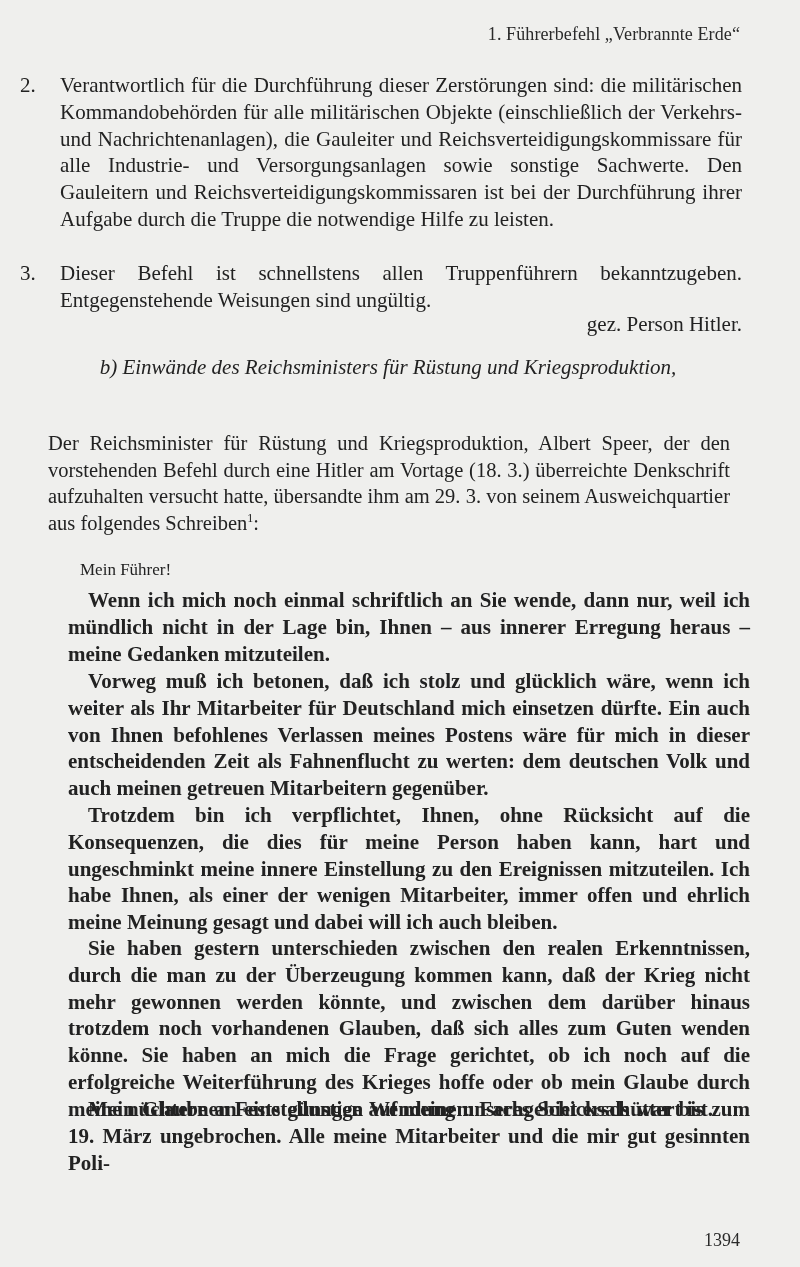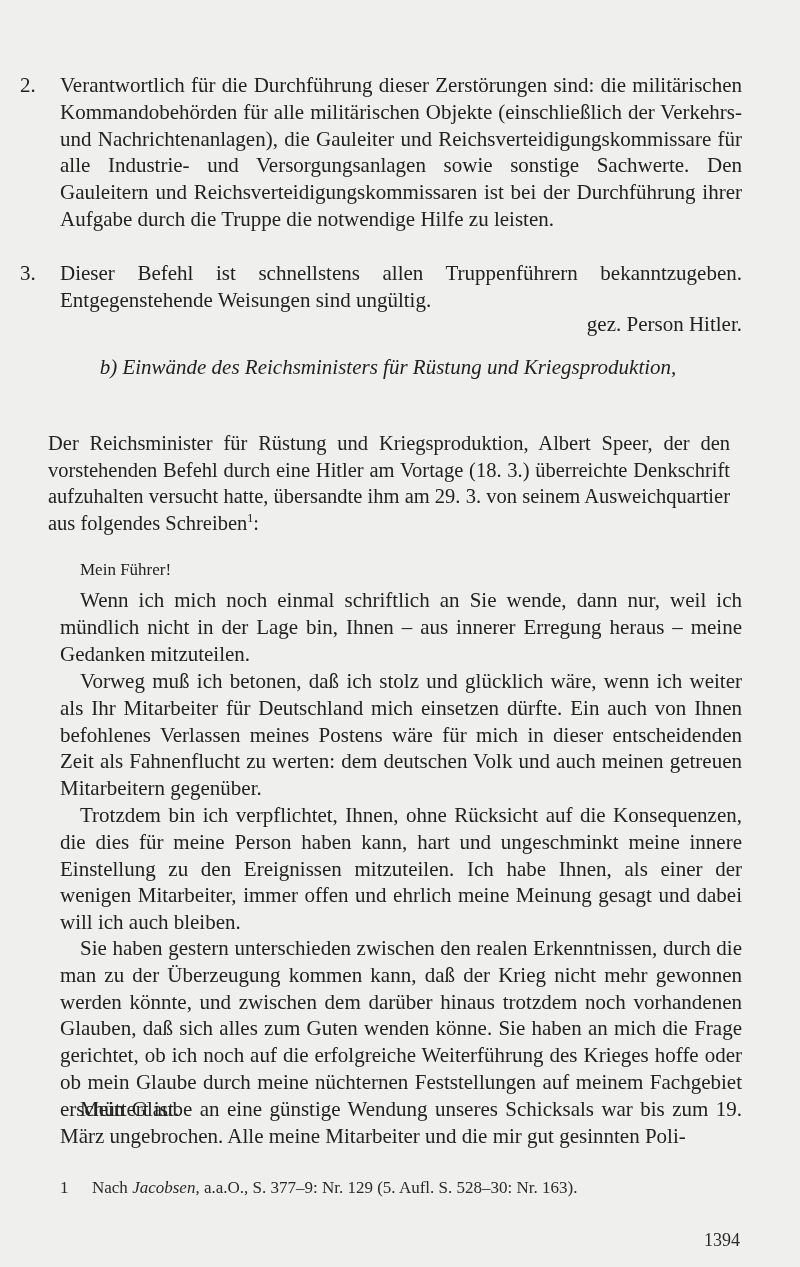--- a/index.html
+++ b/index.html
@@ -24,38 +24,39 @@
     position: absolute; left: 0; width: 776px; text-align: center;
     font-style: italic; font-size: 21px; line-height: 30px;
   }
   .intro {
     position: absolute; left: 48px; width: 682px;
     font-size: 20.5px; line-height: 26.5px;
     text-indent: 0; text-align: justify; text-align-last: left;
   }
   .salutation { position: absolute; left: 80px; font-size: 17px; }
   .para {
-    position: absolute; left: 60px; width: 682px;
+    position: absolute; left: 68px; width: 682px;
     font-size: 21px; line-height: 26.8px;
-    text-align: justify; text-align-last: left; text-indent: 20px;
+    text-align: justify; text-align-last: left; text-indent: 20px; font-weight: bold;
   }
   .footnote {
     position: absolute; left: 60px; top: 1178px;
     font-size: 17px; color: #2a2a2a;
   }
   .footnote .fn-mark { display: inline-block; width: 32px; }
   .footnote i { font-style: italic; }
   .folio { position: absolute; right: 60px; top: 1230px; font-size: 18px; color: #2a2a2a; }
   sup { font-size: 12px; line-height: 0; vertical-align: super; }
 </style>
 </head>
 <body>
 
 <div class="page">
 
+  <div class="running-head">1. Führerbefehl „Verbrannte Erde“</div>
 
   <div class="num-item body-text" style="top:72px;">
     <span class="num">2.</span>
     <div class="txt">Verantwortlich für die Durchführung dieser Zerstörungen sind: die militärischen Kommandobehörden für alle militärischen Objekte (einschließlich der Verkehrs- und Nachrichtenanlagen), die Gauleiter und Reichsverteidigungskommissare für alle Industrie- und Versorgungsanlagen sowie sonstige Sachwerte. Den Gauleitern und Reichsverteidigungskommissaren ist bei der Durchführung ihrer Aufgabe durch die Truppe die notwendige Hilfe zu leisten.</div>
   </div>
 
   <div class="num-item body-text" style="top:260px;">
     <span class="num">3.</span>
     <div class="txt">Dieser Befehl ist schnellstens allen Truppenführern bekanntzugeben. Entgegenstehende Weisungen sind ungültig.</div>
   </div>
@@ -67,18 +68,15 @@
   <div class="intro" style="top:430px;"><span>Der Reichsminister für Rüstung und Kriegsproduktion, Albert Speer, der den vorstehenden Befehl durch eine Hitler am Vortage (18. 3.) überreichte Denkschrift aufzuhalten versucht hatte, übersandte ihm am 29. 3. von seinem Ausweichquartier aus folgendes Schreiben</span><sup>1</sup><span>:</span></div>
 
   <div class="salutation" style="top:560px;">Mein Führer!</div>
 
   <div class="para" style="top:587px;">Wenn ich mich noch einmal schriftlich an Sie wende, dann nur, weil ich mündlich nicht in der Lage bin, Ihnen – aus innerer Erregung heraus – meine Gedanken mitzuteilen.</div>
   <div class="para" style="top:668px;">Vorweg muß ich betonen, daß ich stolz und glücklich wäre, wenn ich weiter als Ihr Mitarbeiter für Deutschland mich einsetzen dürfte. Ein auch von Ihnen befohlenes Verlassen meines Postens wäre für mich in dieser entscheidenden Zeit als Fahnenflucht zu werten: dem deutschen Volk und auch meinen getreuen Mitarbeitern gegenüber.</div>
   <div class="para" style="top:802px;">Trotzdem bin ich verpflichtet, Ihnen, ohne Rücksicht auf die Konsequenzen, die dies für meine Person haben kann, hart und ungeschminkt meine innere Einstellung zu den Ereignissen mitzuteilen. Ich habe Ihnen, als einer der wenigen Mitarbeiter, immer offen und ehrlich meine Meinung gesagt und dabei will ich auch bleiben.</div>
   <div class="para" style="top:935px;">Sie haben gestern unterschieden zwischen den realen Erkenntnissen, durch die man zu der Überzeugung kommen kann, daß der Krieg nicht mehr gewonnen werden könnte, und zwischen dem darüber hinaus trotzdem noch vorhandenen Glauben, daß sich alles zum Guten wenden könne. Sie haben an mich die Frage gerichtet, ob ich noch auf die erfolgreiche Weiterführung des Krieges hoffe oder ob mein Glaube durch meine nüchternen Feststellungen auf meinem Fachgebiet erschüttert ist.</div>
   <div class="para" style="top:1096px;">Mein Glaube an eine günstige Wendung unseres Schicksals war bis zum 19. März ungebrochen. Alle meine Mitarbeiter und die mir gut gesinnten Poli-</div>
 
-  <div class="footnote">
-    <span class="fn-mark">1</span><span>Nach </span><i>Jacobsen</i><span>, a.a.O., S. 377–9: Nr. 129 (5. Aufl. S. 528–30: Nr. 163).</span>
-  </div>
 
   <div class="folio">1394</div>
 </div>
 
 </body></html>

